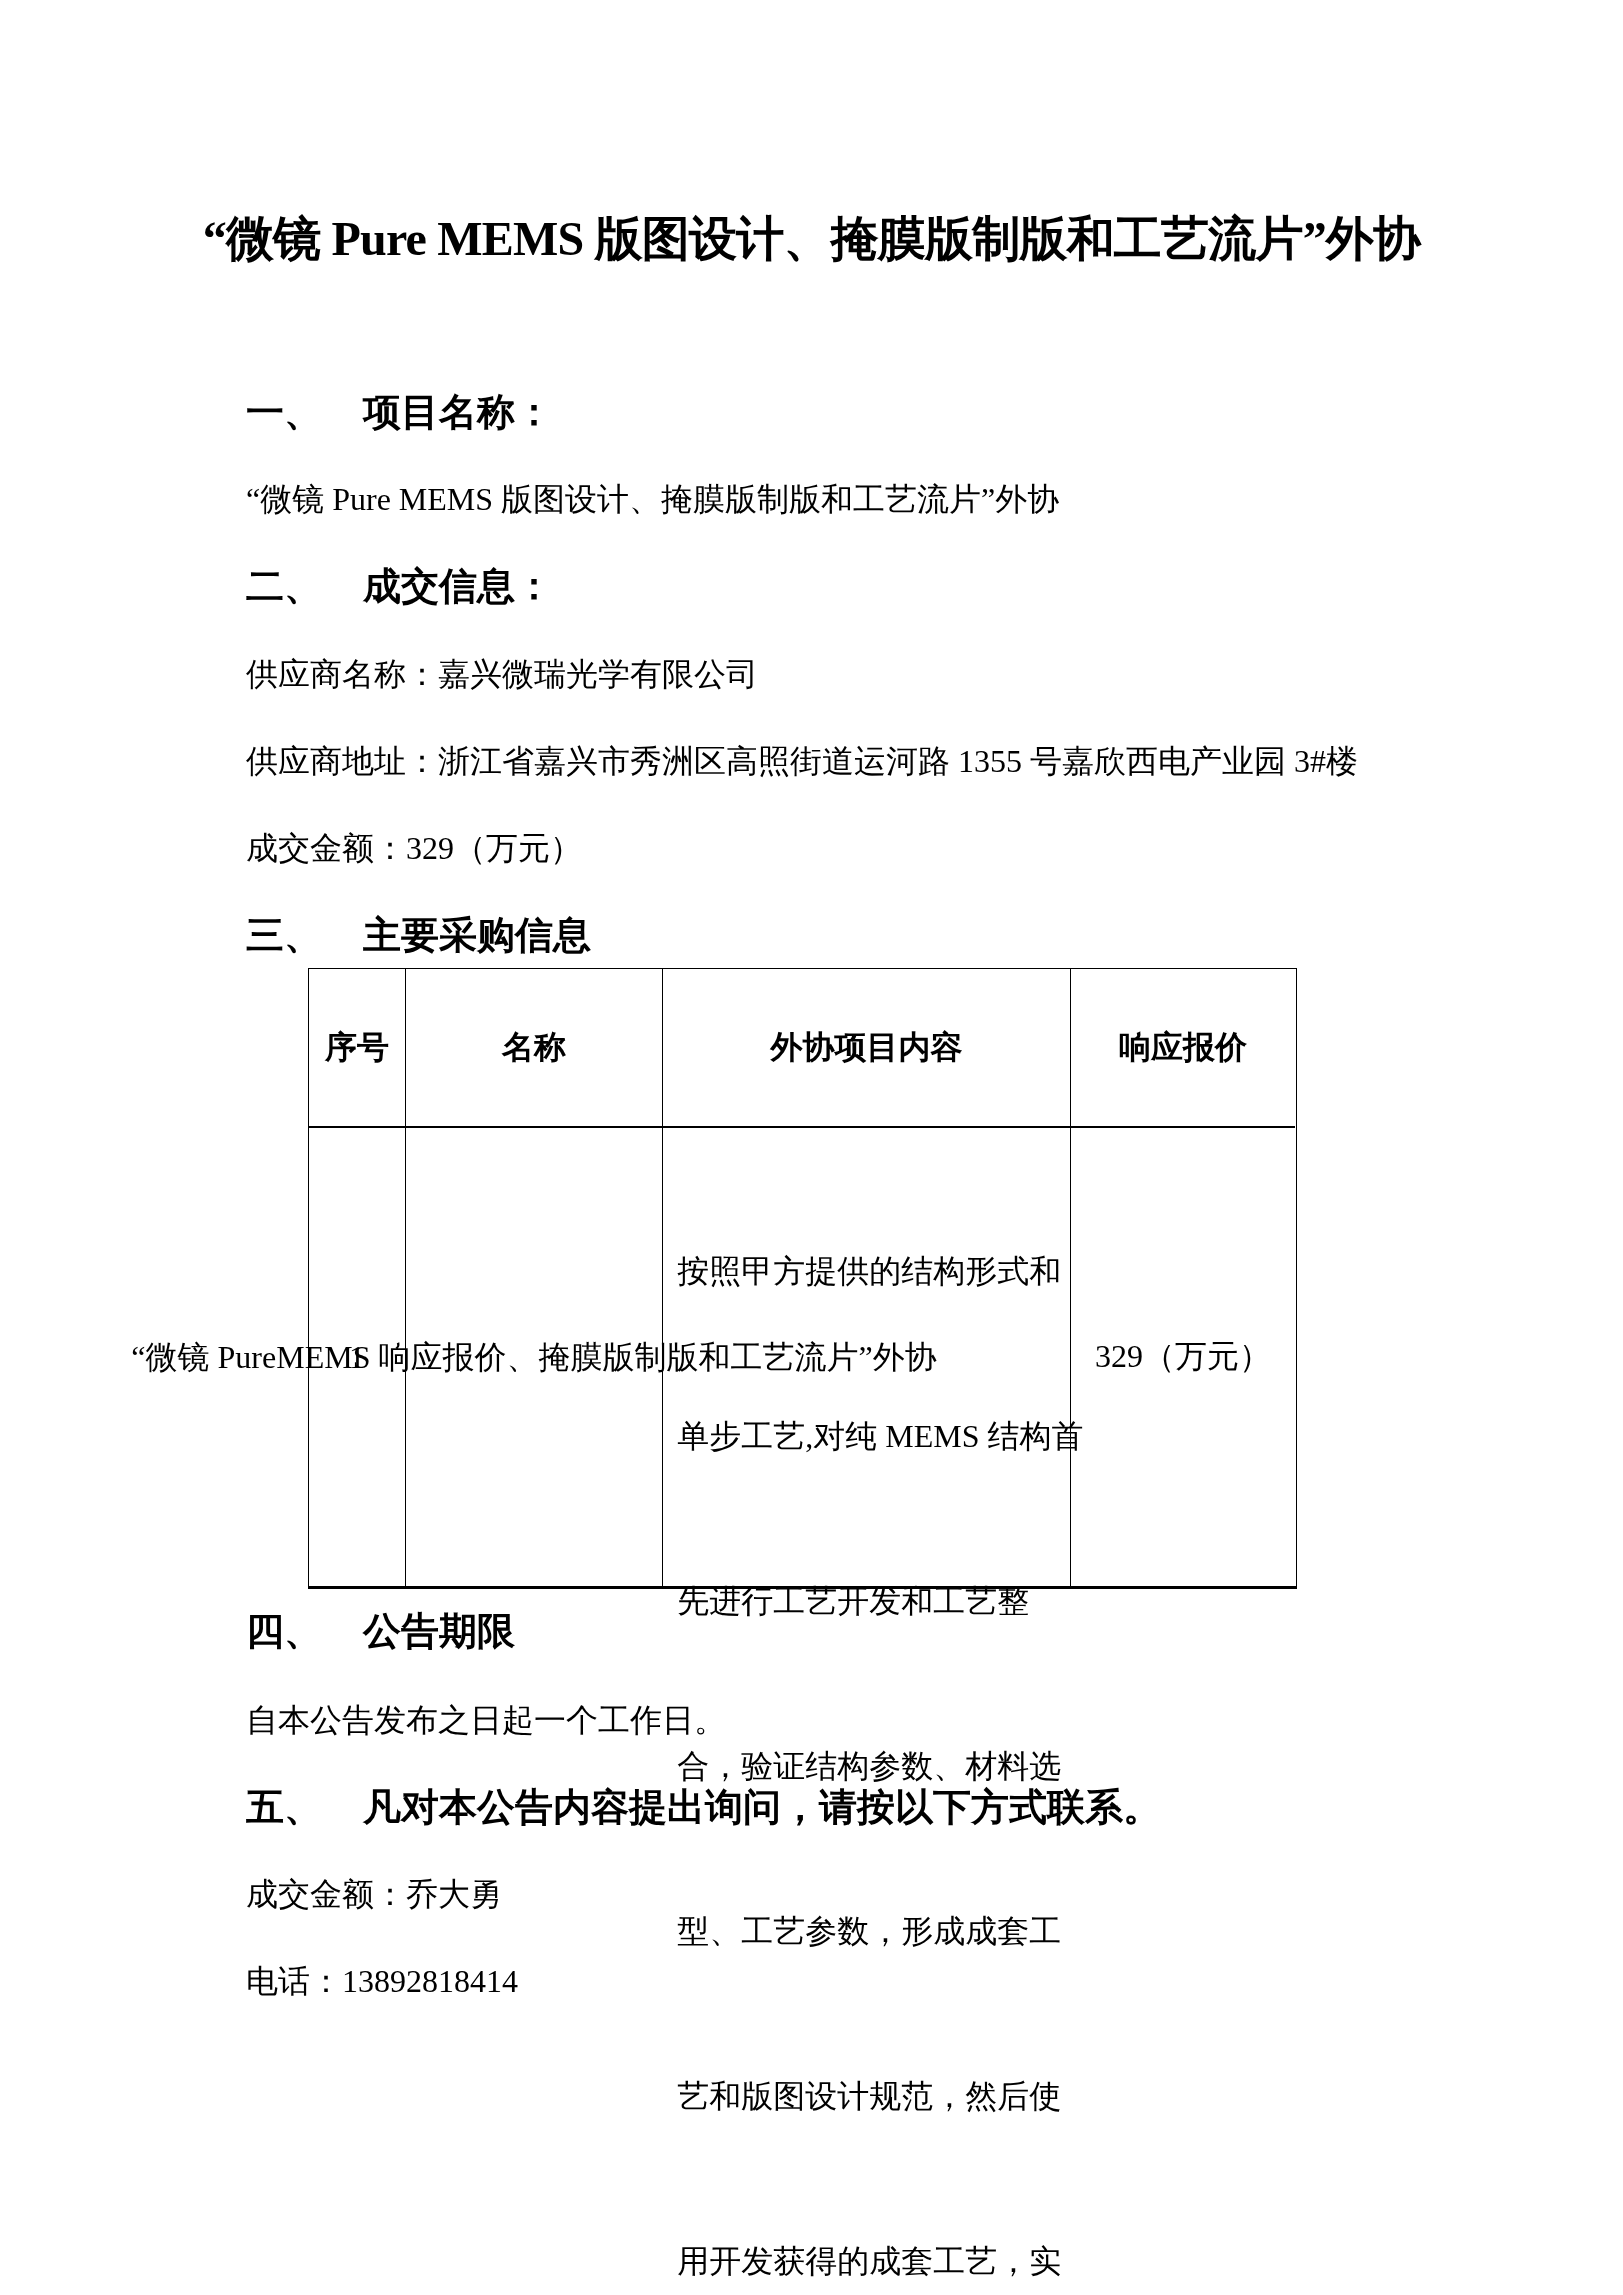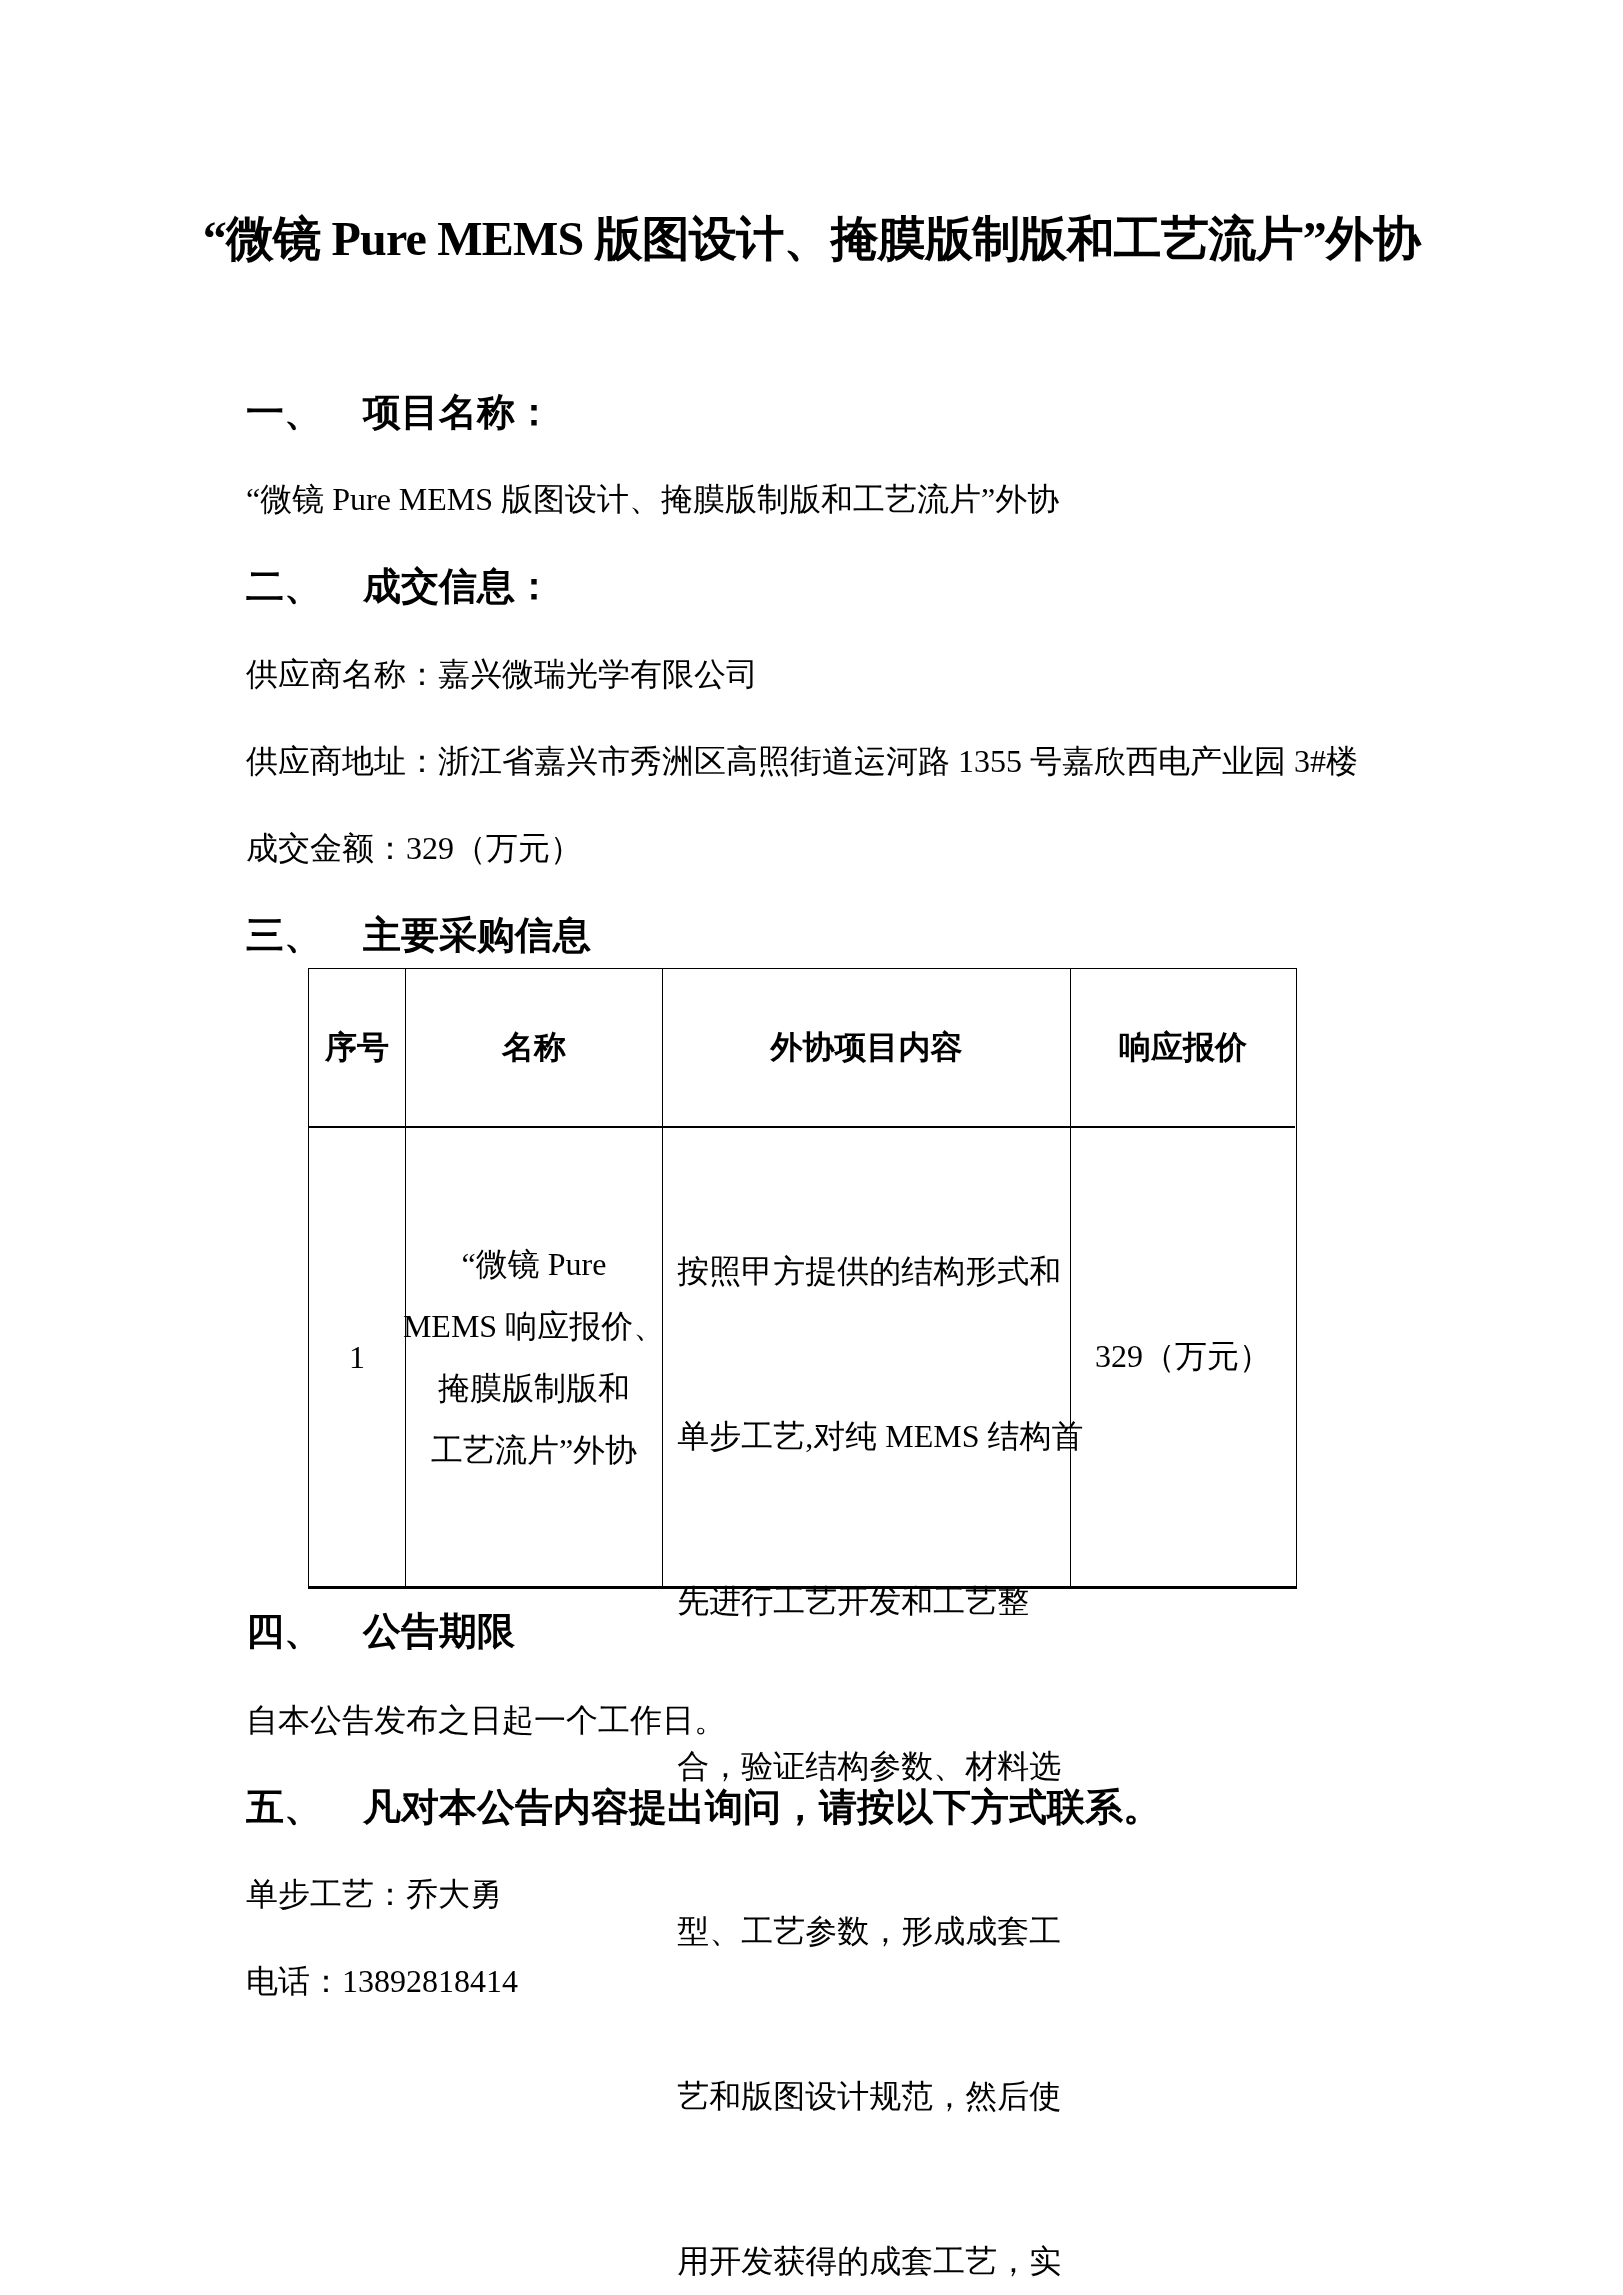--- a/index.html
+++ b/index.html
@@ -34,21 +34,21 @@
   .cell{position:absolute;box-sizing:border-box;}
   .cell.colsep{border-right:1.6px solid #000;}
   .cell.h{top:0;height:159px;border-bottom:2.4px solid #000;
     display:flex;align-items:center;justify-content:center;text-align:center;font-weight:bold;}
   .cell.b{top:159px;height:458px;}
   .c1{left:0;width:97px;}
   .c2{left:97px;width:257px;}
   .c3{left:354px;width:408px;}
   .c4{left:762px;width:224px;}
   .cell.center{display:flex;align-items:center;justify-content:center;text-align:center;}
-  .cell.name{display:flex;flex-direction:column;align-items:center;justify-content:center;
+  .cell.name{display:flex;flex-direction:row;align-items:center;justify-content:center;
     line-height:62px;white-space:pre;text-align:center;}
   .cell.content{padding:6.3px 8px 0 14.3px;line-height:55px;white-space:pre;}
 </style>
 </head>
 <body>
 
 <div class="page">
 
   <div class="title-line t1">“微镜 Pure MEMS 版图设计、掩膜版制版和工艺流片”外协</div>
 
@@ -88,17 +88,17 @@
       
     </div>
 
     <div class="cell b center c4">329（万元）</div>
   </div>
 
   <div class="heading" style="top:1609px"><span class="hlabel">四、</span><span>公告期限</span></div>
   <div class="body-line" style="top:1698px">自本公告发布之日起一个工作日。</div>
 
   <div class="heading" style="top:1785px"><span class="hlabel">五、</span><span>凡对本公告内容提出询问，请按以下方式联系。</span></div>
-  <div class="body-line" style="top:1872px">单步工艺：乔大勇</div>
+  <div class="body-line" style="top:1872px">成交金额：乔大勇</div>
   <div class="body-line" style="top:1959px">电话：13892818414</div>
 
 </div>
 
 
 </body></html>

